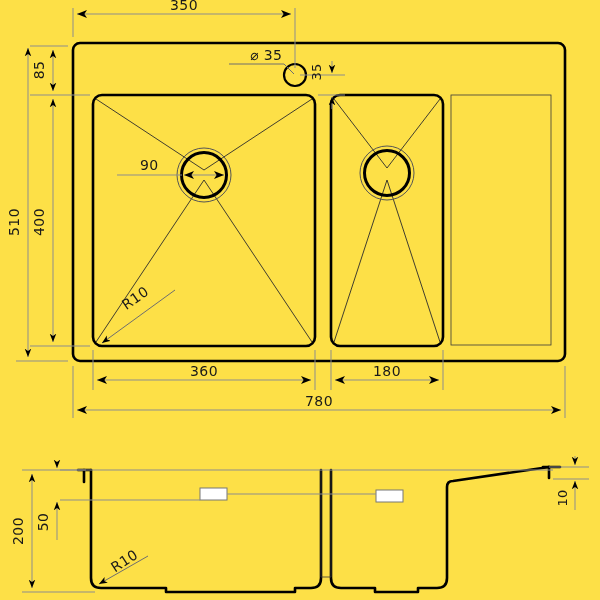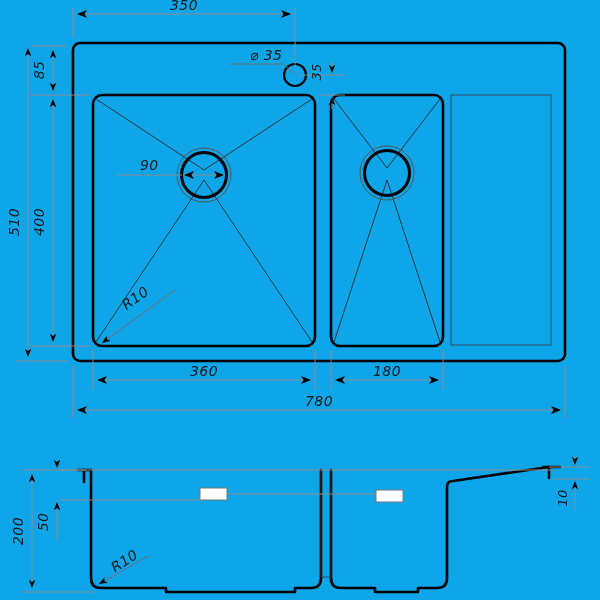--- a/index.html
+++ b/index.html
@@ -1,21 +1,21 @@
 <!DOCTYPE html>
 <html><head>
 <meta charset="utf-8">
 <style>
   html,body{margin:0;padding:0;background:#ffffff;}
   body{
     width:600px;height:600px;overflow:hidden;
     font-family:"DejaVu Sans", sans-serif;
     color:#111;
   }
-  #stage{position:relative;width:600px;height:600px;background:#0ea5e9;font-style:italic;}
+  #stage{position:relative;width:600px;height:600px;background:#fde047;}
   svg{display:block;}
   .dimtxt{
     font-family:"DejaVu Sans", sans-serif;
     font-size:14px;
     fill:#1a1a1a;
     letter-spacing:0.4px;
   }
   .dimtxt-sm{
     font-family:"DejaVu Sans", sans-serif;
     font-size:13px;

